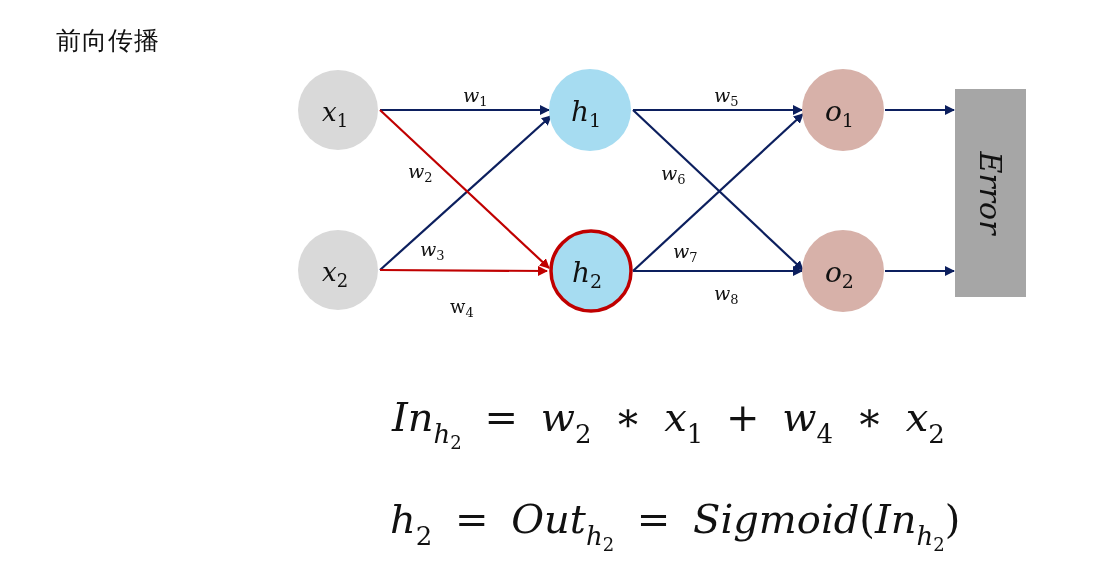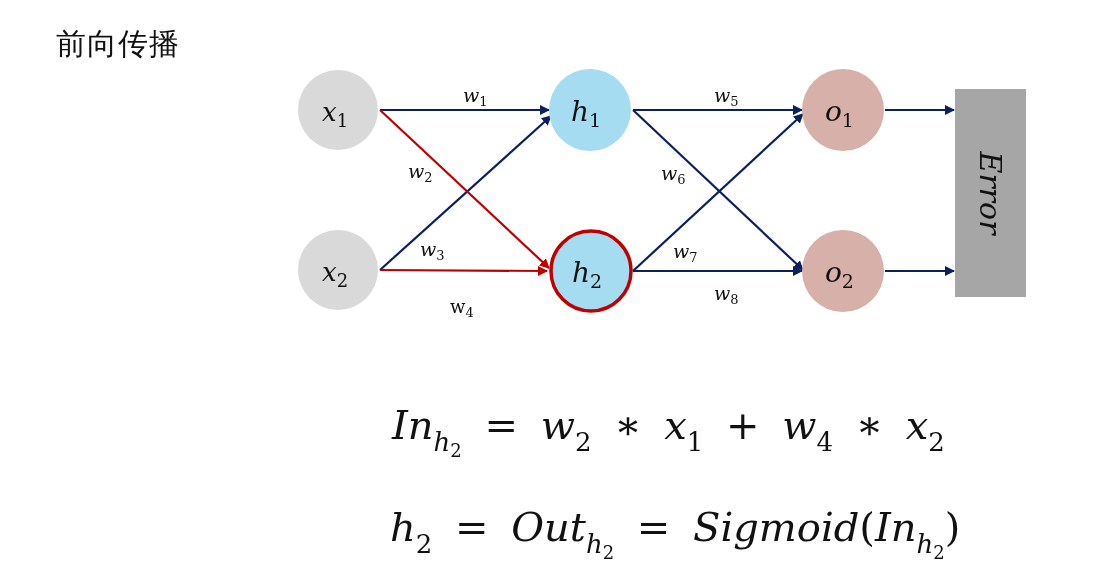--- a/index.html
+++ b/index.html
@@ -1,20 +1,20 @@
 <!DOCTYPE html>
 <html><head>
 <meta charset="utf-8">
 <style>
   html, body { margin:0; padding:0; background:#ffffff; }
   body { width:1094px; height:584px; position:relative; overflow:hidden; font-family:"DejaVu Sans", sans-serif; }
-  .title { position:absolute; left:56px; top:24px; font-size:30px; color:#111; font-family:Liberation Mono, monospace; letter-spacing:1px; }
+  .title { position:absolute; left:56px; top:24px; font-size:25px; color:#111; font-family:Liberation Mono, monospace; letter-spacing:1px; }
   svg.net { position:absolute; left:0; top:0; }
   .mi { font-family:"DejaVu Serif", serif; font-style:italic; }
-  .eq { position:absolute; font-family:"DejaVu Serif", serif; font-style:italic; font-size:40px; color:#111; white-space:nowrap;margin-top:8px; }
+  .eq { position:absolute; font-family:"DejaVu Serif", serif; font-style:italic; font-size:40px; color:#111; white-space:nowrap; }
   .eq sub { font-size:26px; vertical-align:-12px; }
   .eq sub sub { font-size:18px; vertical-align:-6px; }
   .eq .op { font-style:normal; margin:0 10px; }
   .eq .up { font-style:normal; }
 </style>
 </head>
 <body>
 
 <div class="title">前向传播</div>
 

